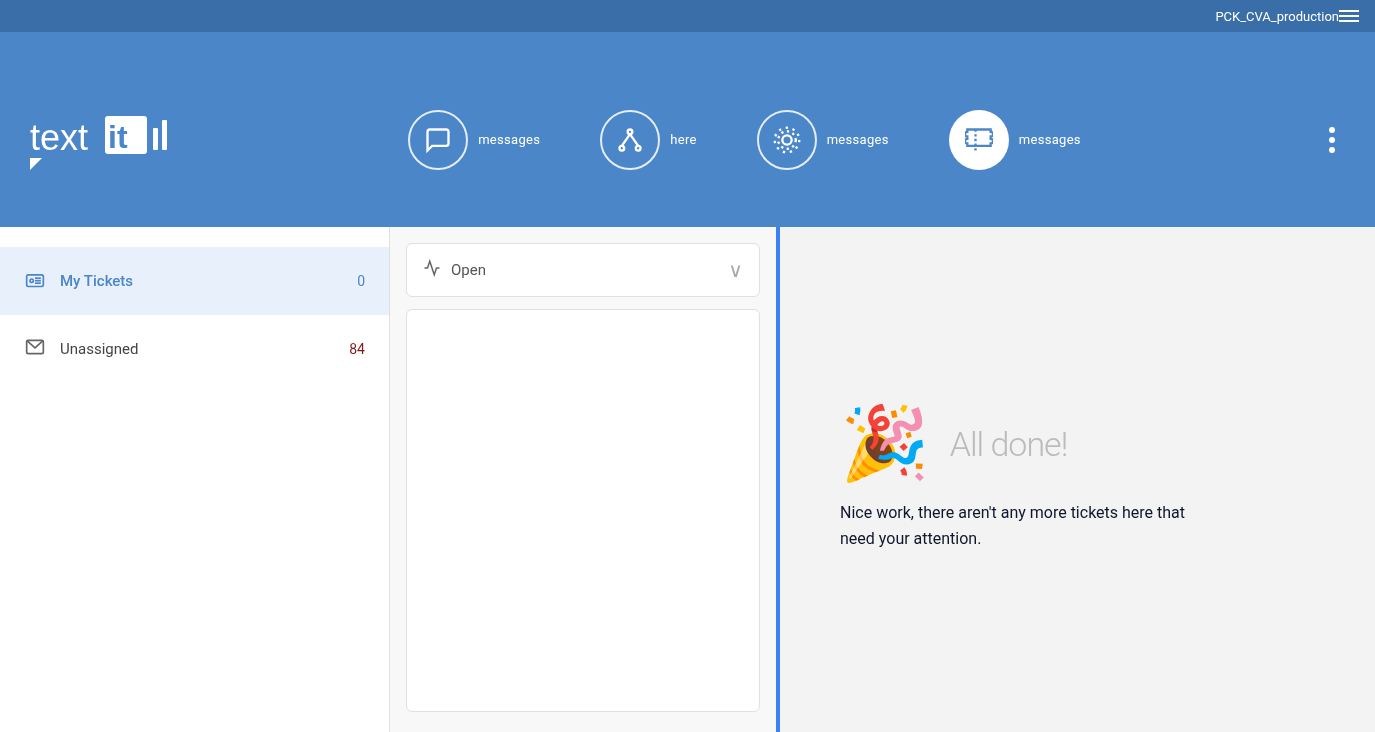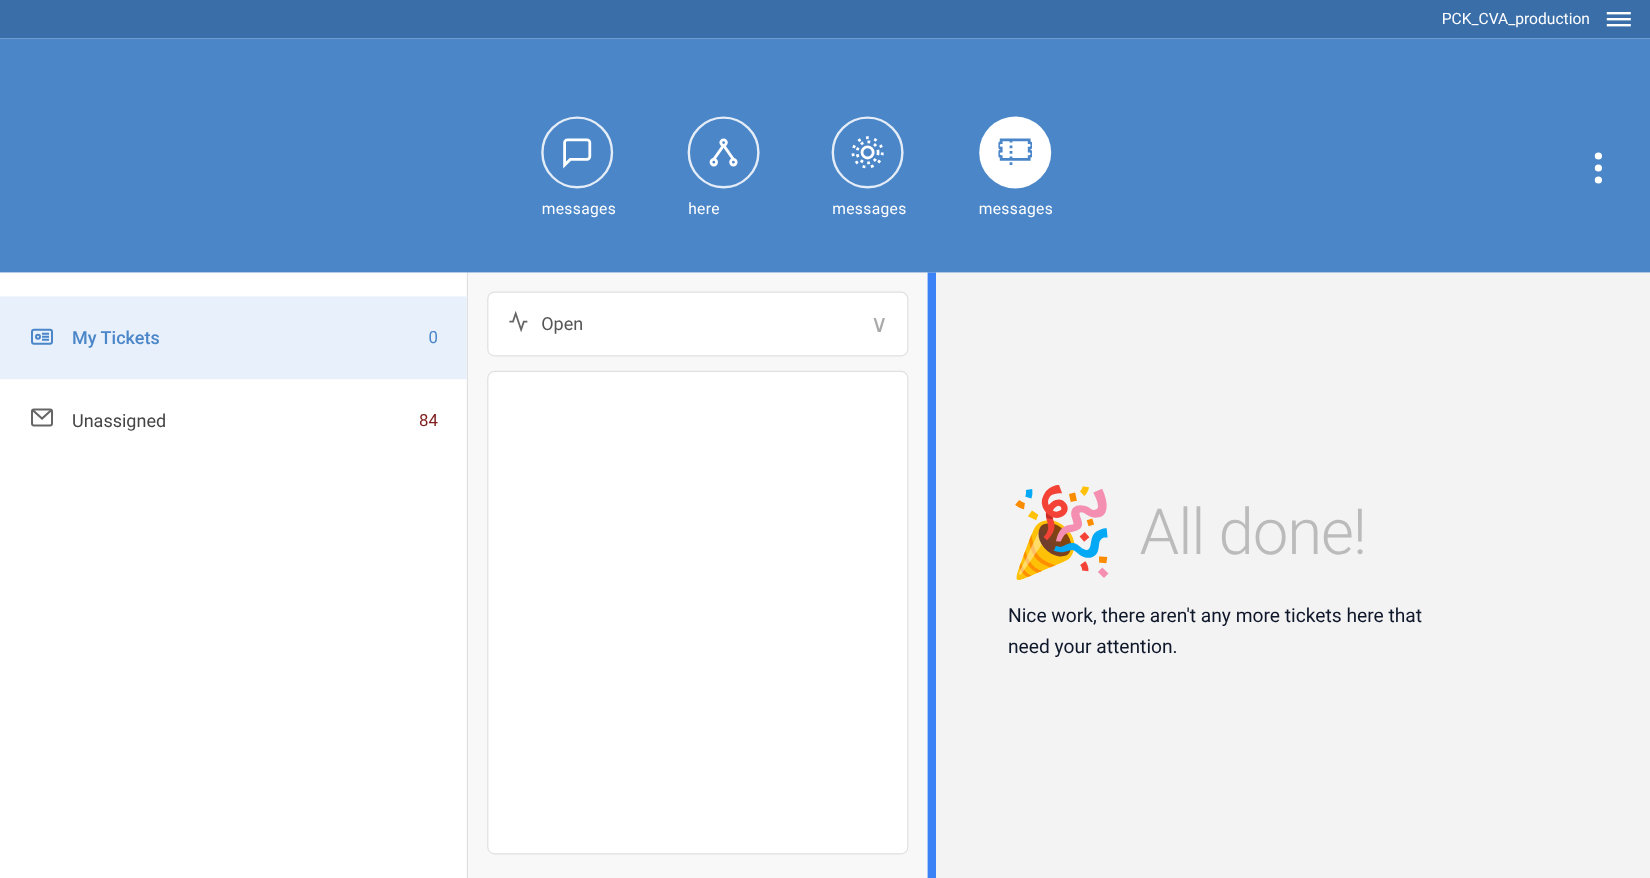--- a/index.html
+++ b/index.html
@@ -30,22 +30,22 @@
       display: flex;
       align-items: center;
       gap: 0;
       flex: 1;
       justify-content: center;
       margin-top: 20px;
     }
 
     .nav-item {
       display: flex;
-      flex-direction: column;
-      align-items: flex-start;
+      flex-direction: row;
+      align-items: center;
       gap: 10px;
       padding: 10px 30px;
       cursor: pointer;
       color: #fff;
       text-decoration: none;
     }
 
     .nav-item .nav-icon {
       width: 60px;
       height: 60px;
@@ -135,21 +135,21 @@
     }
 
     .sidebar-item.active .item-count {
       color: #4a86c8;
     }
 
     
     .ticket-list-panel {
       width: 390px;
       background: #f8f8f8;
-      border-right: 7px solid #3b82f6;
+      border-right: 4px solid #3b82f6;
       padding: 16px;
     }
 
     .status-dropdown {
       background: #fff;
       border: 1px solid #e0e0e0;
       border-radius: 6px;
       padding: 14px 16px;
       display: flex;
       align-items: center;
@@ -201,47 +201,61 @@
       align-items: center;
       gap: 20px;
     }
 
     .party-emoji {
       font-size: 72px;
       line-height: 1;
     }
 
     .all-done-title {
-      font-size: 53px;
+      font-size: 34px;
       color: #bbb;
       font-weight: 300;
       letter-spacing: -1px;
     }
 
     .all-done-subtitle {
       font-size: 16px;
       color: #0f172a;
       line-height: 1.6;
       max-width: 380px;
     }
   </style>
 </head>
 <body>
 
-<div style="background:#3a6ea8; height:32px; display:flex; align-items:center; justify-content:flex-end; padding:0 16px; gap:14px;text-align:right;">
+<div style="background:#3a6ea8; height:32px; display:flex; align-items:center; justify-content:flex-end; padding:0 16px; text-align:right;">
   <span style="color:#fff; font-size:13px;">PCK_CVA_production</span>
   <span style="color:#fff; font-size:18px; cursor:pointer; display:flex; flex-direction:column; gap:3px;">
     <span style="display:block;width:20px;height:2px;background:#fff;"></span>
     <span style="display:block;width:20px;height:2px;background:#fff;"></span>
     <span style="display:block;width:20px;height:2px;background:#fff;"></span>
   </span>
 </div>
 
 <div class="top-bar">
 
+  <div class="logo">
+    <svg class="logo-svg" viewBox="0 0 160 80" xmlns="http://www.w3.org/2000/svg">
+
+      <text x="10" y="52" font-size="36" font-weight="300" fill="#ffffff" font-family="sans-serif">text</text>
+
+      <rect x="85" y="18" width="42" height="38" rx="3" fill="#ffffff"></rect>
+      <text x="88" y="50" font-size="32" font-weight="700" fill="#4a86c8" font-family="sans-serif">it</text>
+
+      <rect x="133" y="30" width="5" height="22" rx="1" fill="#ffffff"></rect>
+      <rect x="142" y="22" width="5" height="30" rx="1" fill="#ffffff"></rect>
+
+      <polygon points="10,60 10,72 22,60" fill="#ffffff"></polygon>
+    </svg>
+  </div>
 
   <div class="nav">
     <div class="nav-item">
       <div class="nav-icon">
         <svg width="28" height="28" viewBox="0 0 24 24" fill="none" stroke="white" stroke-width="2">
           <path d="M21 15a2 2 0 0 1-2 2H7l-4 4V5a2 2 0 0 1 2-2h14a2 2 0 0 1 2 2z"></path>
         </svg>
       </div>
       <span class="nav-label">messages</span>
     </div>

